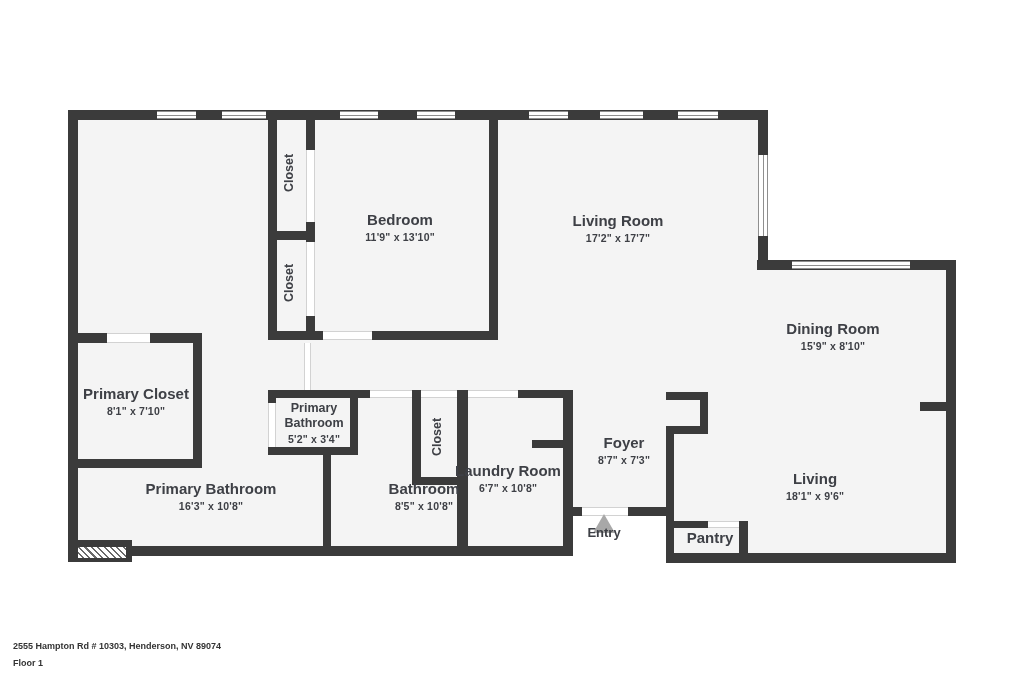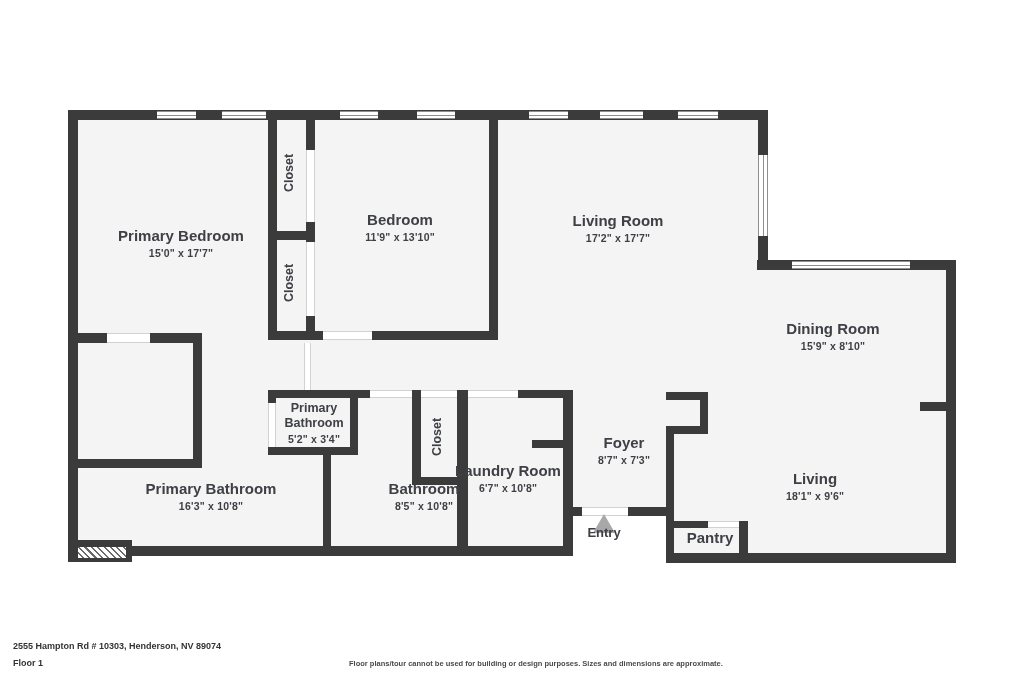--- a/index.html
+++ b/index.html
@@ -94,35 +94,35 @@
   <div class="door-h" style="left:370px;top:390px;width:42px;height:8px;"></div>
   <div class="door-h" style="left:421px;top:390px;width:36px;height:8px;"></div>
   <div class="door-h" style="left:468px;top:390px;width:50px;height:8px;"></div>
   <div class="door-h" style="left:582px;top:507px;width:46px;height:9px;"></div>
   <div class="door-h" style="left:708px;top:521px;width:31px;height:7px;"></div>
 
   <div class="hatch"></div>
 
   <div class="entry-arrow" style="left:593px;top:514px;"></div>
 
-  <div class="room-label" style="left:181px;top:243px;">
-    <div class="room-name">Primary Bedroom</div>
-    <div class="room-dims">15'0" x 17'7"</div>
-  </div>
   <div class="room-label" style="left:400px;top:227px;">
     <div class="room-name">Bedroom</div>
     <div class="room-dims">11'9" x 13'10"</div>
   </div>
   <div class="room-label" style="left:618px;top:228px;">
     <div class="room-name">Living Room</div>
     <div class="room-dims">17'2" x 17'7"</div>
   </div>
   <div class="room-label" style="left:833px;top:336px;">
     <div class="room-name">Dining Room</div>
     <div class="room-dims">15'9" x 8'10"</div>
+  </div>
+  <div class="room-label" style="left:136px;top:401px;">
+    <div class="room-name">Primary Closet</div>
+    <div class="room-dims">8'1" x 7'10"</div>
   </div>
   <div class="room-label" style="left:314px;top:423px;">
     <div class="room-name wrap" style="font-size:12.5px;">Primary Bathroom</div>
     <div class="room-dims">5'2" x 3'4"</div>
   </div>
   <div class="room-label" style="left:211px;top:496px;">
     <div class="room-name">Primary Bathroom</div>
     <div class="room-dims">16'3" x 10'8"</div>
   </div>
   <div class="room-label" style="left:384px;top:496px;margin-left:40px;">
@@ -146,15 +146,14 @@
   </div>
 
   <div class="vlabel" style="left:289px;top:173px;">Closet</div>
   <div class="vlabel" style="left:289px;top:283px;">Closet</div>
   <div class="vlabel" style="left:437px;top:437px;">Closet</div>
 
   <div class="entry-label" style="left:604px;top:532px;">Entry</div>
 
   <div class="addr">2555 Hampton Rd # 10303, Henderson, NV 89074</div>
   <div class="floor-label">Floor 1</div>
-  <div class="disclaimer">Floor plans/tour cannot be used for building or design purposes. Sizes and dimensions are approximate.</div>
 
 </div>
 
 </body></html>

